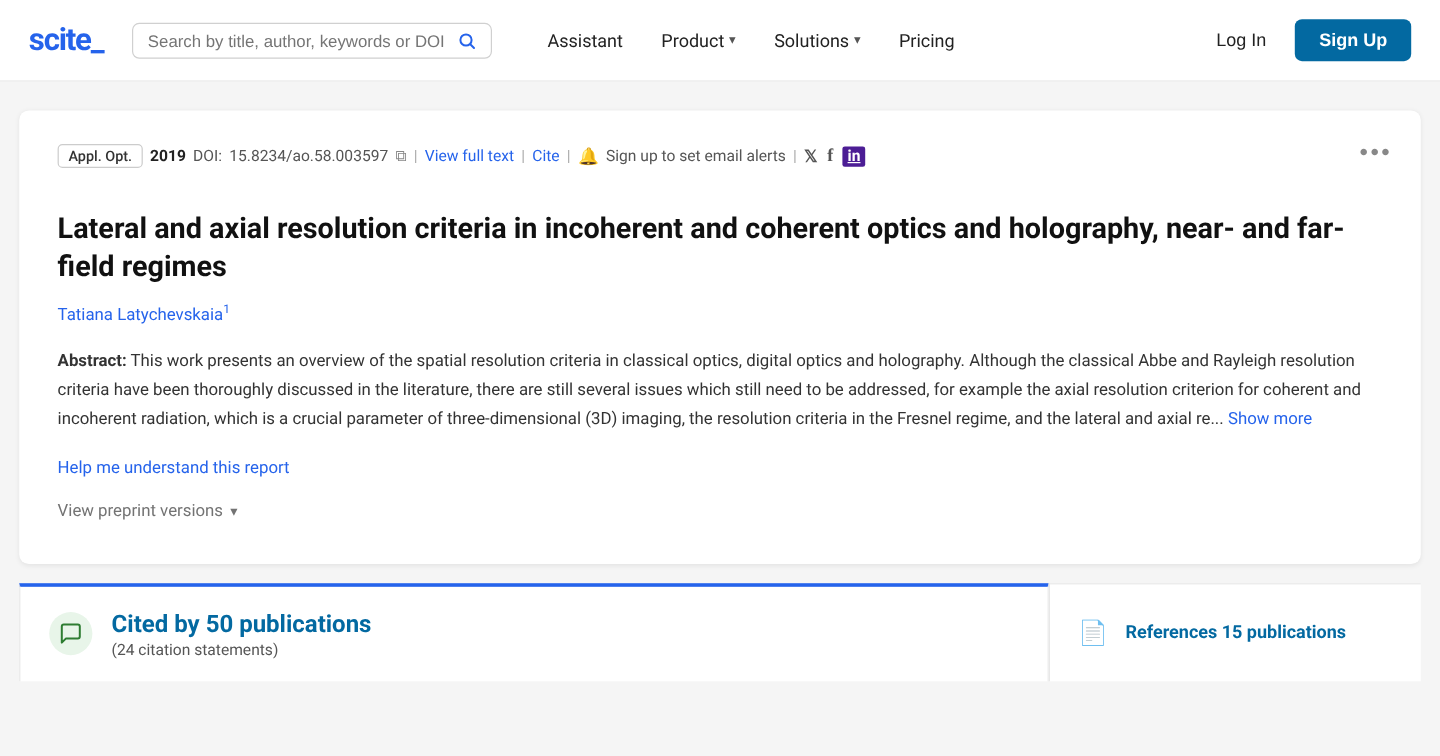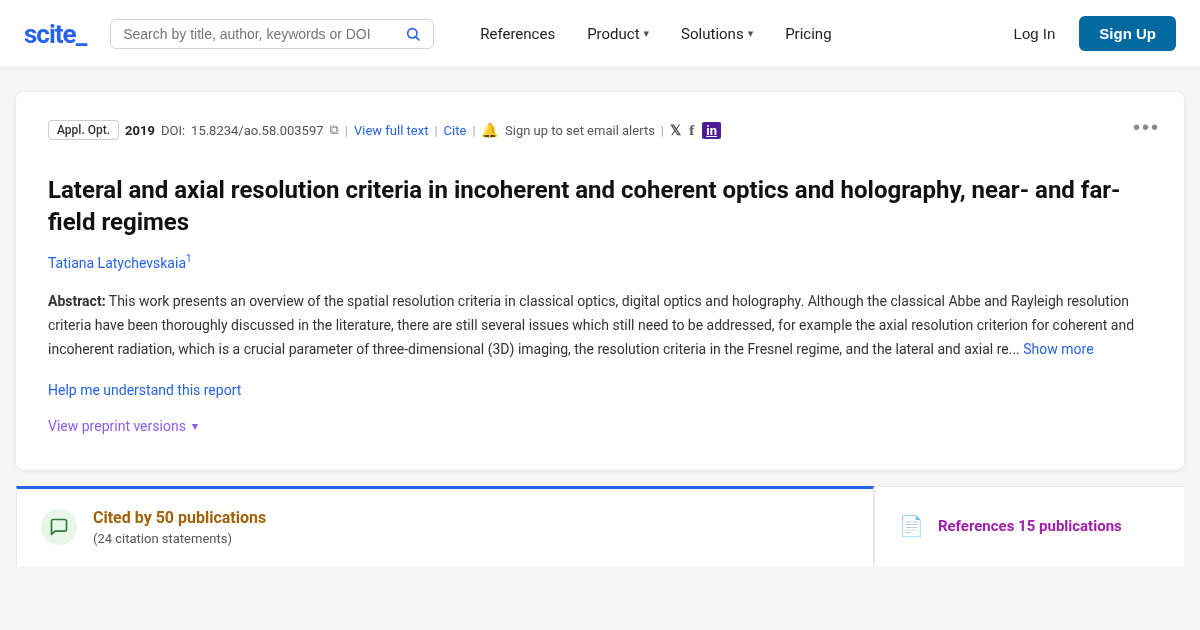--- a/index.html
+++ b/index.html
@@ -24,21 +24,21 @@
       text-decoration: none;
       flex-shrink: 0;
     }
     .logo span { color: #2563eb; }
     .search-bar {
       display: flex;
       align-items: center;
       border: 1.5px solid #d0d0d0;
       border-radius: 6px;
       padding: 6px 12px;
-      width: 324px;
+      width: 300px;
       margin-right: 32px;
       background: #fff;
     }
     .search-bar input {
       border: none;
       outline: none;
       font-size: 14px;
       color: #555;
       width: 100%;
       background: transparent;
@@ -180,21 +180,21 @@
       display: inline-block;
       margin-bottom: 20px;
       cursor: pointer;
     }
 
     .preprint-toggle {
       display: flex;
       align-items: center;
       gap: 6px;
       font-size: 14px;
-      color: #8b5cf6;
+      color: #737373;
       cursor: pointer;
       margin-bottom: 4px;
     }
     .preprint-toggle .chevron { font-size: 12px; }
 
     
     .bottom-section {
       display: flex;
       margin-top: 16px;
       background: #f5f5f5;
@@ -237,22 +237,22 @@
       justify-content: center;
       color: #2e7d32;
       font-size: 16px;
       flex-shrink: 0;
     }
     .cited-by-main {
       flex: 1;
     }
     .cited-by-title {
       font-weight: 700;
-      font-size: 16px;
-      color: #a16207;
+      font-size: 20px;
+      color: #0369a1;
       line-height: 1.3;
     }
     .cited-by-sub {
       font-size: 13px;
       color: #555;
       margin-top: 2px;
     }
 
     .references-panel {
       background: #fff;
@@ -265,21 +265,21 @@
       gap: 14px;
       border-left: 1px solid #e8e8e8;
     }
     .ref-icon {
       font-size: 20px;
       color: #888;
     }
     .ref-label {
       font-weight: 700;
       font-size: 15px;
-      color: #a21caf;
+      color: #0369a1;
     }
   </style>
 </head>
 <body>
 
 <nav class="navbar">
   <a class="logo">
     <span>scite<span style="color:#2563eb">_</span></span>
   </a>
 
@@ -288,21 +288,21 @@
     <button class="search-icon-btn">
       <svg width="16" height="16" viewBox="0 0 24 24" fill="none" stroke="#2563eb" stroke-width="2.5" stroke-linecap="round" stroke-linejoin="round">
         <circle cx="11" cy="11" r="7"></circle>
         <line x1="21" y1="21" x2="16.65" y2="16.65"></line>
       </svg>
     </button>
   </div>
 
   <div class="nav-links">
     <a class="nav-item">
-      <span>References</span>
+      <span>Assistant</span>
     </a>
     <a class="nav-item">
       <span>Product</span>
       <span class="chevron">▾</span>
     </a>
     <a class="nav-item">
       <span>Solutions</span>
       <span class="chevron">▾</span>
     </a>
     <a class="nav-item">

